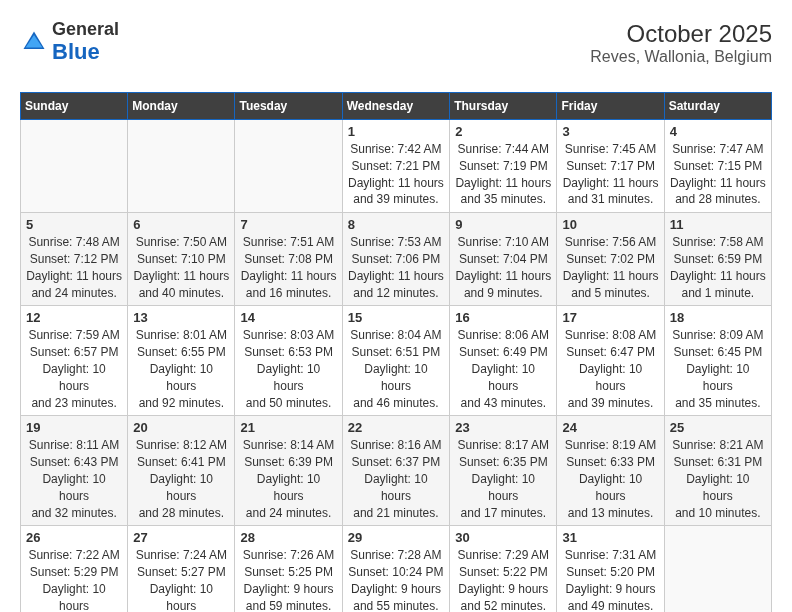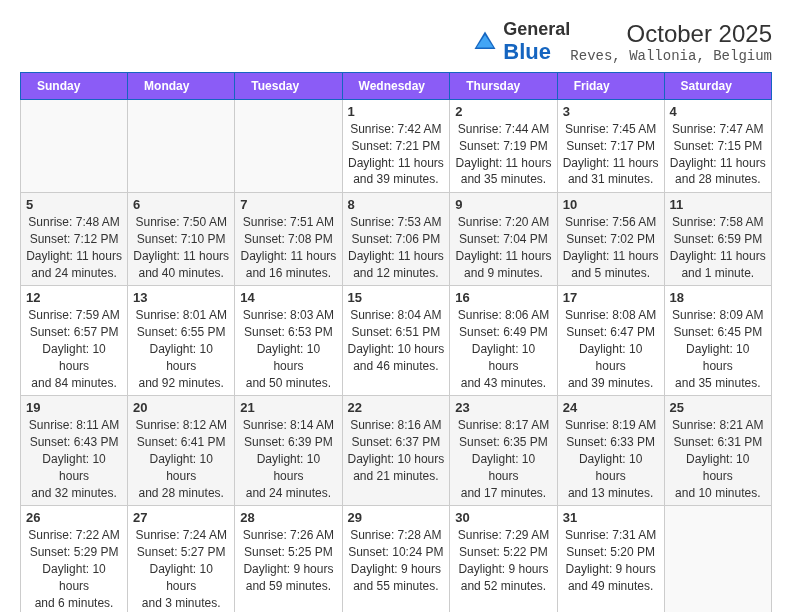--- a/index.html
+++ b/index.html
@@ -6,22 +6,22 @@
     body {
       font-family: Arial, sans-serif;
       background: #fff;
       width: 792px;
       min-height: 612px;
       padding: 20px;
     }
     .header {
       display: flex;
       align-items: flex-start;
-      justify-content: flex-end;
-      margin-bottom: 8px;
+      justify-content: space-between;
+      margin-bottom: 26px;
     }
     .logo {
       display: flex;
       align-items: center;
       gap: 4px;
     }
     .logo-text {
       display: flex;
       flex-direction: column;
       line-height: 1.1;
@@ -42,33 +42,32 @@
     }
     .title-block {
       text-align: right;
     }
     .month-title {
       font-size: 24px;
       color: #333;
       font-weight: normal;
     }
     .subtitle {
-      font-size: 14px;
+      font-size: 16px;
       color: #555;
-      font-family: Liberation Mono, monospace;
     }
     .calendar {
       width: 100%;
       border-collapse: collapse;
       font-size: 10.5px;
     }
     .calendar thead tr th {
-      background: #8b5cf6;
+      background: #404040;
       color: #fff;
-      padding: 6px 16px;
+      padding: 6px 4px;
       text-align: left;
       font-weight: bold;
       font-size: 12px;
       border: 1px solid #1565C0;
     }
     .calendar tbody tr td {
       border: 1px solid #ccc;
       vertical-align: top;
       padding: 4px 5px;
       width: 108px;
@@ -164,35 +163,35 @@
         <td>
           <span class="day-num">7</span>
           <div class="day-info"><span>Sunrise: 7:51 AM</span><br><span>Sunset: 7:08 PM</span><br><span>Daylight: 11 hours</span><br><span>and 16 minutes.</span></div>
         </td>
         <td>
           <span class="day-num">8</span>
           <div class="day-info"><span>Sunrise: 7:53 AM</span><br><span>Sunset: 7:06 PM</span><br><span>Daylight: 11 hours</span><br><span>and 12 minutes.</span></div>
         </td>
         <td>
           <span class="day-num">9</span>
-          <div class="day-info"><span>Sunrise: 7:20 AM</span><br><span>Sunset: 7:04 PM</span><br><span>Daylight: 11 hours</span><br><span>and 9 minutes.</span></div>
+          <div class="day-info"><span>Sunrise: 7:10 AM</span><br><span>Sunset: 7:04 PM</span><br><span>Daylight: 11 hours</span><br><span>and 9 minutes.</span></div>
         </td>
         <td>
           <span class="day-num">10</span>
           <div class="day-info"><span>Sunrise: 7:56 AM</span><br><span>Sunset: 7:02 PM</span><br><span>Daylight: 11 hours</span><br><span>and 5 minutes.</span></div>
         </td>
         <td>
           <span class="day-num">11</span>
           <div class="day-info"><span>Sunrise: 7:58 AM</span><br><span>Sunset: 6:59 PM</span><br><span>Daylight: 11 hours</span><br><span>and 1 minute.</span></div>
         </td>
       </tr>
       <tr>
         <td>
           <span class="day-num">12</span>
-          <div class="day-info"><span>Sunrise: 7:59 AM</span><br><span>Sunset: 6:57 PM</span><br><span>Daylight: 10 hours</span><br><span>and 84 minutes.</span></div>
+          <div class="day-info"><span>Sunrise: 7:59 AM</span><br><span>Sunset: 6:57 PM</span><br><span>Daylight: 10 hours</span><br><span>and 23 minutes.</span></div>
         </td>
         <td>
           <span class="day-num">13</span>
           <div class="day-info"><span>Sunrise: 8:01 AM</span><br><span>Sunset: 6:55 PM</span><br><span>Daylight: 10 hours</span><br><span>and 92 minutes.</span></div>
         </td>
         <td>
           <span class="day-num">14</span>
           <div class="day-info"><span>Sunrise: 8:03 AM</span><br><span>Sunset: 6:53 PM</span><br><span>Daylight: 10 hours</span><br><span>and 50 minutes.</span></div>
         </td>
         <td>

